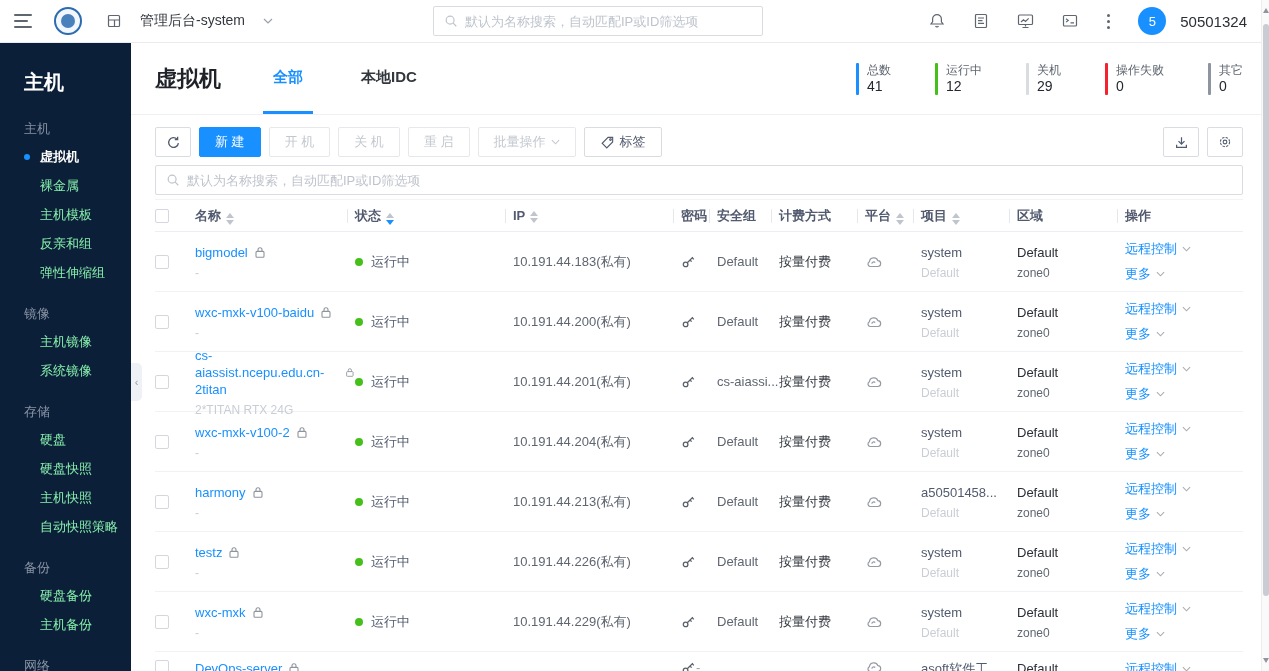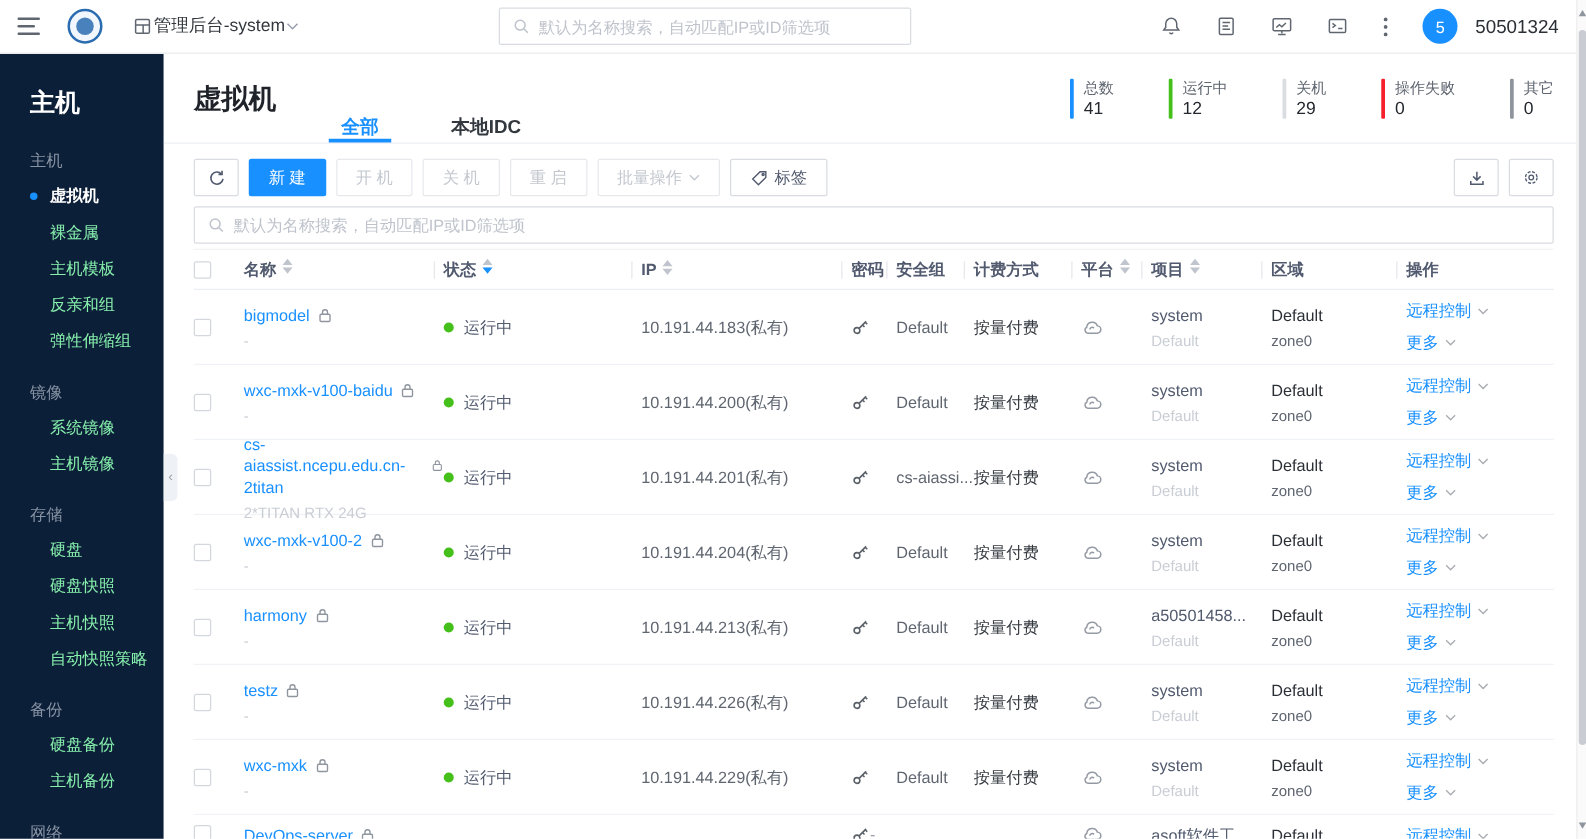--- a/index.html
+++ b/index.html
@@ -9,21 +9,21 @@
 
   
   .topbar{position:absolute;top:0;left:0;right:8px;height:43px;background:#fff;
     border-bottom:1px solid #e9ebee;display:flex;align-items:center;z-index:6;padding:0 14px}
   .hamburger{width:18px;height:14px;display:flex;flex-direction:column;justify-content:space-between;cursor:pointer}
   .hamburger i{height:2px;background:#5f6670;border-radius:1px}
   .hamburger i:nth-child(2){width:78%}
   .logo{width:28px;height:28px;border-radius:50%;margin-left:22px;
     border:2px solid #2b6cb0;display:flex;align-items:center;justify-content:center;background:#f2f7fd}
   .logo i{width:14px;height:14px;border-radius:50%;background:#2b6cb0;opacity:.85}
-  .workspace{display:flex;align-items:center;gap:1px;margin-left:24px;color:#33383f;font-size:14px;cursor:pointer}
+  .workspace{display:flex;align-items:center;gap:18px;margin-left:24px;color:#33383f;font-size:14px;cursor:pointer}
   .tb-search{margin-left:160px;width:330px;height:30px;border:1px solid #d9dce1;border-radius:2px;
     display:flex;align-items:center;padding:0 10px;gap:7px}
   .tb-search input,.filterbar input{border:none;outline:none;flex:1;font-size:13px;color:#515a6e;
     font-family:Liberation Sans, sans-serif;background:transparent}
   .tb-search input::placeholder,.filterbar input::placeholder{color:#bfc4cc}
   .tb-right{margin-left:auto;display:flex;align-items:center;gap:26px}
   .tb-icon{cursor:pointer}
   .kebab{display:flex;flex-direction:column;gap:3px;cursor:pointer;padding:2px}
   .kebab i{width:3px;height:3px;border-radius:50%;background:#5f6670}
   .avatar{width:28px;height:28px;border-radius:50%;background:#1890ff;color:#fff;
@@ -40,21 +40,21 @@
   .nav-item.active{color:#fff;font-weight:bold}
   .collapse-handle{position:absolute;left:131px;top:363px;width:11px;height:38px;background:#eef1f5;
     border-radius:0 5px 5px 0;color:#9aa0ab;display:flex;align-items:center;justify-content:center;
     font-size:11px;z-index:7;cursor:pointer}
 
   
   .main{position:absolute;top:43px;left:131px;right:8px;bottom:0;background:#fff;overflow:hidden}
   .page-header{height:72px;display:flex;align-items:center;padding:0 18px 0 24px;border-bottom:1px solid #eef0f3}
   .page-title{font-size:22px;font-weight:bold;color:#1f2329}
   .tabs{display:flex;height:100%;margin-left:42px}
-  .tab{display:flex;align-items:flex-end;padding:0 10px;margin-right:38px;font-size:15px;font-weight:bold;
+  .tab{display:flex;align-items:center;padding:0 10px;margin-right:38px;font-size:15px;font-weight:bold;
     color:#33383f;border-bottom:3px solid transparent;cursor:pointer}
   .tab.active{color:#1890ff;border-bottom-color:#1890ff}
   .stats{margin-left:auto;display:flex;gap:44px}
   .stat{display:flex}
   .stat-bar{width:3px;height:32px;border-radius:1px;margin-right:8px}
   .stat-label{font-size:12px;color:#5f6670;line-height:15px}
   .stat-value{font-size:14px;color:#23272e;line-height:17px}
 
   .toolbar{margin:12px 18px 0 24px;display:flex;gap:8px;align-items:center}
   .btn{height:30px;padding:0 15px;border:1px solid #d9dce1;border-radius:2px;background:#fff;
@@ -63,21 +63,21 @@
   .btn--disabled{color:#c3c8cf;border-color:#e6e8ec;cursor:default}
   .btn--icononly{width:36px;padding:0;justify-content:center}
   .toolbar-right{margin-left:auto;display:flex;gap:8px}
 
   .filterbar{margin:8px 18px 0 24px;height:30px;border:1px solid #d9dce1;border-radius:2px;
     display:flex;align-items:center;gap:7px;padding:0 10px}
 
   
   .table{margin:4px 18px 0 24px}
   .thead{display:flex;height:33px;align-items:center;border-top:1px solid #f2f3f5;border-bottom:1px solid #ebeef2}
-  .th{display:flex;align-items:flex-start;position:relative;font-weight:bold;color:#515a6e;gap:5px}
+  .th{display:flex;align-items:flex-end;position:relative;font-weight:bold;color:#515a6e;gap:5px}
   .th:not(:first-child):not(.col-name)::before{content:"";position:absolute;left:-8px;top:50%;
     transform:translateY(-50%);width:1px;height:14px;background:#e6e8eb}
   .sort{display:inline-flex;flex-direction:column;gap:2px;cursor:pointer}
   .caret{width:0;height:0;border-left:4px solid transparent;border-right:4px solid transparent}
   .caret.up{border-bottom:5px solid #c0c4cc}
   .caret.down{border-top:5px solid #c0c4cc}
   .caret.down.on{border-top-color:#1890ff}
 
   .tr{display:flex;height:60px;border-bottom:1px solid #f0f2f5}
   .td{display:flex;align-items:center}
@@ -194,25 +194,25 @@
         <span class="nav-pad"></span>
         <span>反亲和组</span>
       </div>
       <div class="nav-item">
         <span class="nav-pad"></span>
         <span>弹性伸缩组</span>
       </div>
       <div class="nav-group">镜像</div>
       <div class="nav-item">
         <span class="nav-pad"></span>
+        <span>主机镜像</span>
+      </div>
+      <div class="nav-item">
+        <span class="nav-pad"></span>
         <span>系统镜像</span>
-      </div>
-      <div class="nav-item">
-        <span class="nav-pad"></span>
-        <span>主机镜像</span>
       </div>
       <div class="nav-group">存储</div>
       <div class="nav-item">
         <span class="nav-pad"></span>
         <span>硬盘</span>
       </div>
       <div class="nav-item">
         <span class="nav-pad"></span>
         <span>硬盘快照</span>
       </div>

